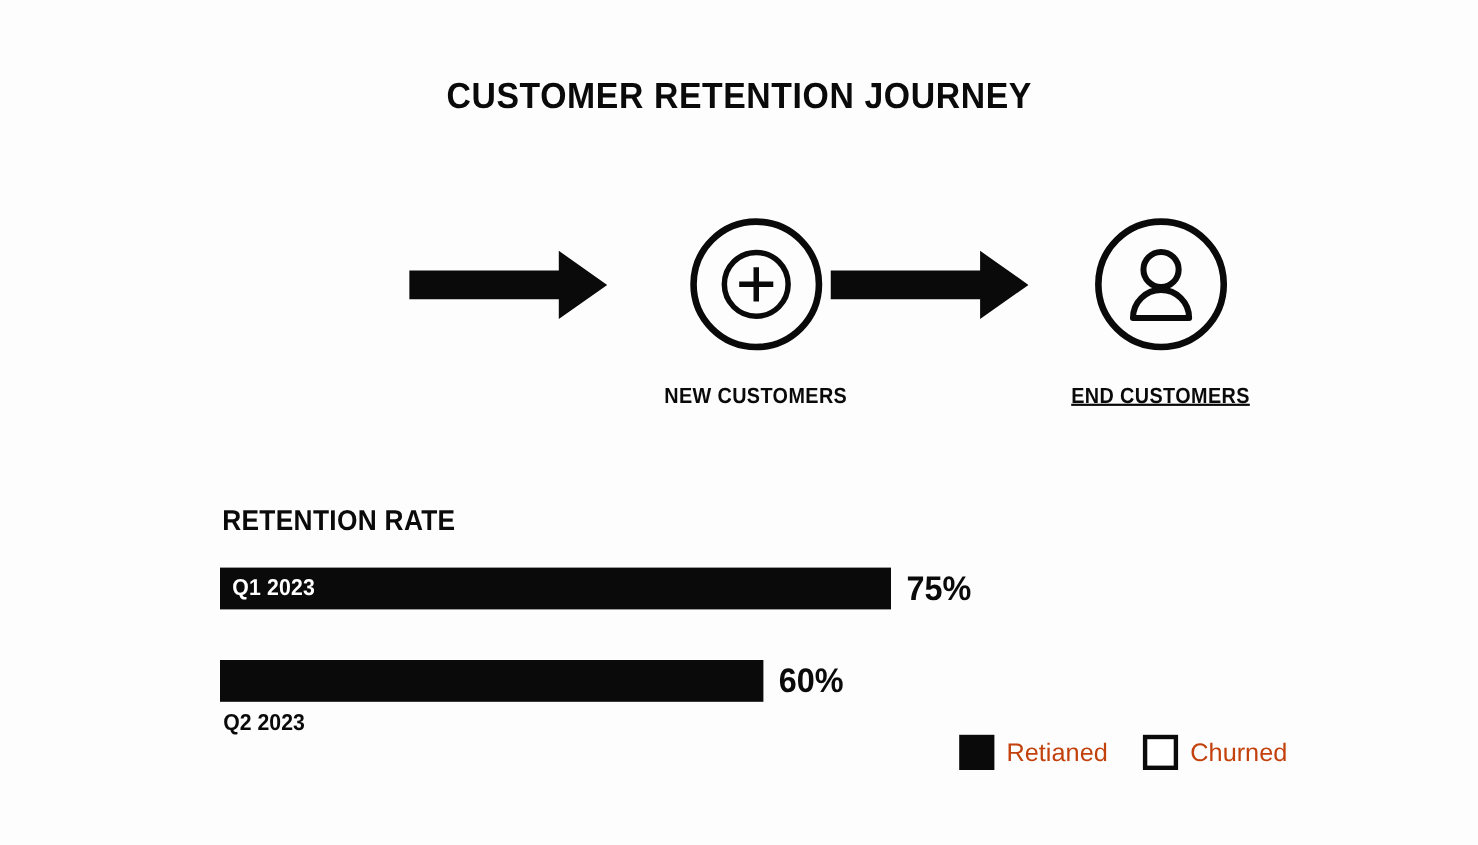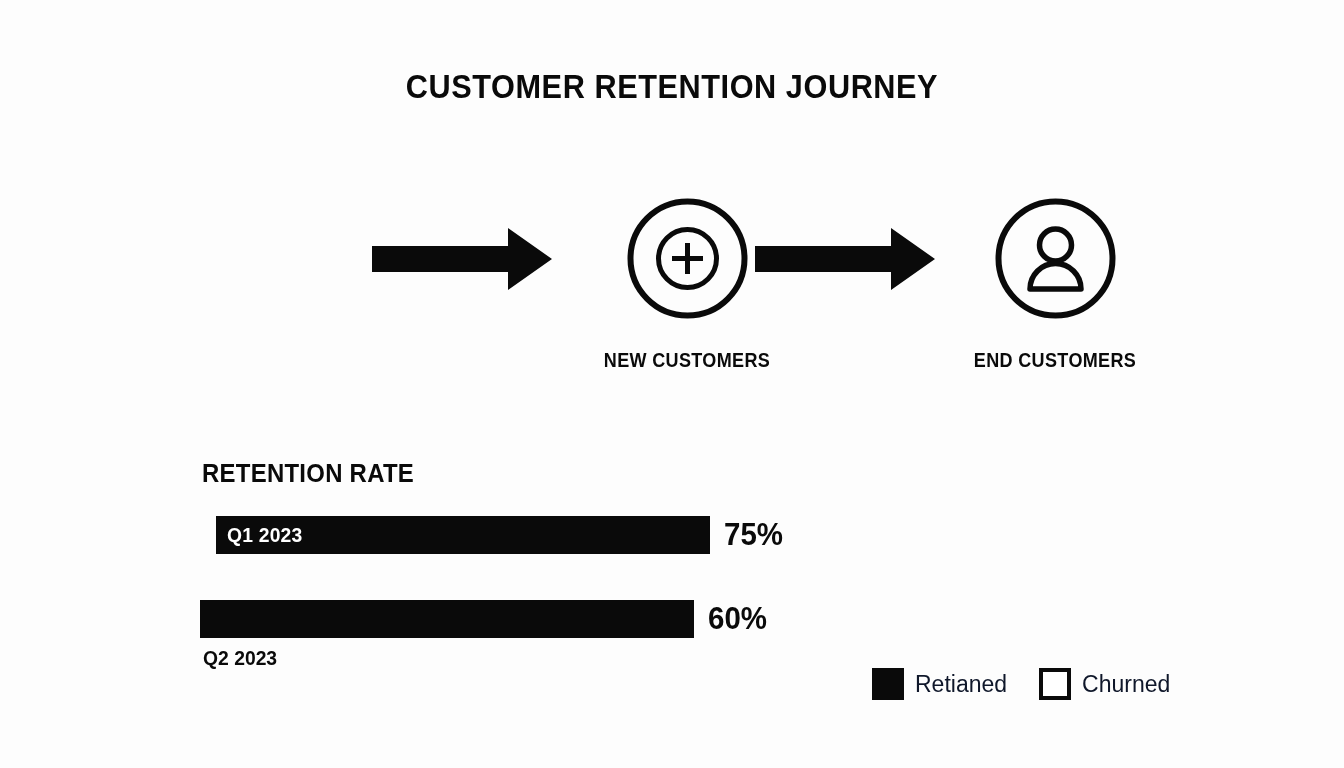--- a/index.html
+++ b/index.html
@@ -62,21 +62,21 @@
     font-family: "Liberation Sans Narrow", "Liberation Sans", sans-serif;
     font-weight: bold;
     font-size: 20px;
     letter-spacing: 0.4px;
     color: #0a0a0a;
     transform: scaleX(0.9);
     white-space: nowrap;
   }
   .step-start  { left: 155px; top: 0; }
   .step-new    { left: 567px; top: 0; }
-  .step-end    { left: 935px; top: 0; }
+  .step-end    { left: 935px; top: 0; text-decoration: underline; }
 
   .arrow {
     position: absolute;
     top: 32px;
   }
   .arrow-1 { left: 372px; }
   .arrow-2 { left: 755px; }
 
   
   .section-title {
@@ -166,21 +166,21 @@
     width: 32px;
     height: 32px;
     background: #ffffff;
     border: 4px solid #0a0a0a;
     box-sizing: border-box;
   }
   .legend-text {
     font-family: "Liberation Sans", sans-serif;
     font-size: 23px;
     font-weight: normal;
-    color: #0f172a;
+    color: #c2410c;
     white-space: nowrap;
   }
 </style>
 </head>
 <body>
 
 <div class="stage">
 
   <div class="title">CUSTOMER RETENTION JOURNEY</div>
 
@@ -220,21 +220,21 @@
         </svg>
       </div>
       <div class="step-label">END CUSTOMERS</div>
     </div>
 
   </div>
 
   <div class="section-title">RETENTION RATE</div>
 
   <div class="bar-row bar-row-q1">
-    <div class="bar" id="bar-q1" style="width: 494px; margin-left: 16px;">
+    <div class="bar" id="bar-q1" style="width: 610px;">
       <span class="bar-inner-label">Q1 2023</span>
     </div>
     <div class="bar-value">75%</div>
   </div>
 
   <div class="bar-row bar-row-q2">
     <div class="bar" id="bar-q2" style="width: 494.4px;"></div>
     <div class="bar-value">60%</div>
   </div>
 

